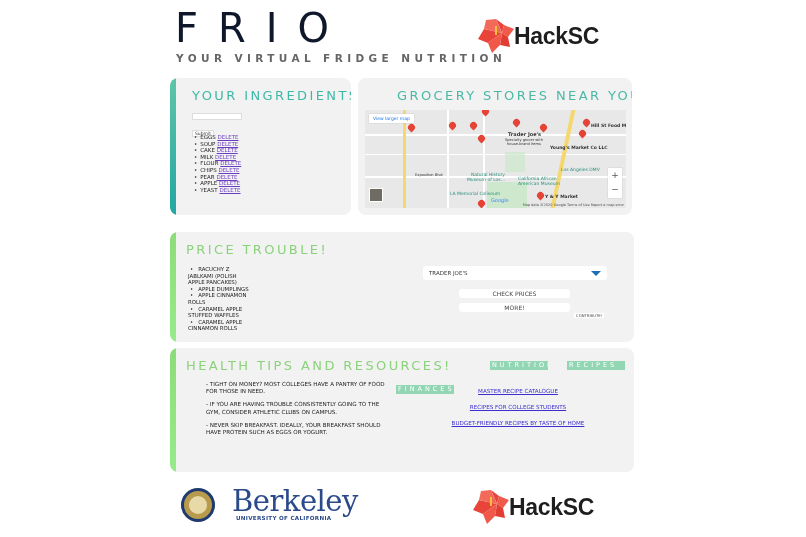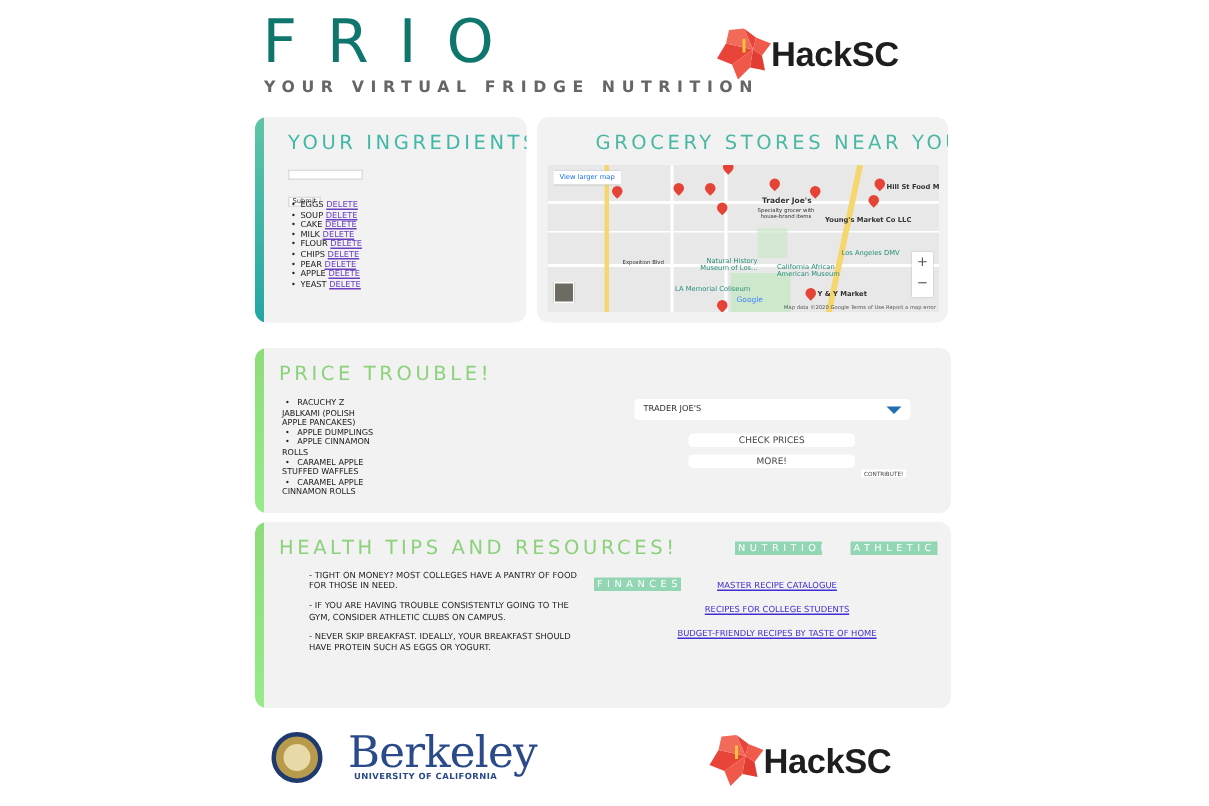--- a/index.html
+++ b/index.html
@@ -1,21 +1,21 @@
 <!DOCTYPE html>
 <html><head>
 <meta charset="utf-8">
 <style>
   * { box-sizing: border-box; margin: 0; padding: 0; }
   html, body { width: 806px; height: 537px; background: #ffffff; overflow: hidden; }
   body { font-family: "DejaVu Sans", sans-serif; color: #222; position: relative; }
 
   
   .header { position: absolute; left: 0; top: 0; width: 806px; height: 72px; }
-  .logo-title { position: absolute; left: 175px; top: 6px; font-family: "DejaVu Sans", sans-serif; font-size: 40px; letter-spacing: 20px; color: #0f766e; font-weight: normal; line-height: 44px; }
+  .logo-title { position: absolute; left: 175px; top: 6px; font-family: "DejaVu Sans", sans-serif; font-size: 40px; letter-spacing: 20px; color: #0f172a; font-weight: normal; line-height: 44px; }
   .logo-sub { position: absolute; left: 176px; top: 52px; font-size: 10.5px; letter-spacing: 4.4px; color: #666; font-weight: bold; white-space: nowrap; }
   .hacksc { position: absolute; display: flex; align-items: center; }
   .hacksc .flower { width: 40px; height: 38px; position: relative; }
   .hacksc .word { font-family: "Liberation Sans", sans-serif; font-weight: bold; font-size: 23px; color: #1e1e1e; margin-left: -2px; letter-spacing: -0.3px; }
   .hacksc-top { left: 476px; top: 17px; }
   .hacksc-bottom { left: 471px; top: 488px; }
 
   
   .card { position: absolute; background: #f2f2f2; border-radius: 8px; overflow: hidden; }
   .card .accent { position: absolute; left: 0; top: 0; bottom: 0; width: 6px; border-radius: 8px 0 0 8px; }
@@ -186,21 +186,21 @@
 <div class="card" id="health">
   <div class="accent"></div>
   <div class="card-title">HEALTH TIPS AND RESOURCES!</div>
   <div class="tips">
     <p>- TIGHT ON MONEY? MOST COLLEGES HAVE A PANTRY OF FOOD FOR THOSE IN NEED.</p>
     <p>- IF YOU ARE HAVING TROUBLE CONSISTENTLY GOING TO THE GYM, CONSIDER ATHLETIC CLUBS ON CAMPUS.</p>
     <p>- NEVER SKIP BREAKFAST. IDEALLY, YOUR BREAKFAST SHOULD HAVE PROTEIN SUCH AS EGGS OR YOGURT.</p>
   </div>
   <div class="tab-pill" id="tab-fin">FINANCES</div>
   <div class="tab-pill" id="tab-nut">NUTRITION</div>
-  <div class="tab-pill" id="tab-rec">ATHLETIC</div>
+  <div class="tab-pill" id="tab-rec">RECIPES</div>
   <a class="res-link" id="link-1">MASTER RECIPE CATALOGUE</a>
   <a class="res-link" id="link-2">RECIPES FOR COLLEGE STUDENTS</a>
   <a class="res-link" id="link-3">BUDGET-FRIENDLY RECIPES BY TASTE OF HOME</a>
 </div>
 
 <div class="berkeley-seal"></div>
 <div class="berkeley-word">Berkeley</div>
 <div class="berkeley-sub">UNIVERSITY OF CALIFORNIA</div>
 <div class="hacksc hacksc-bottom">
   <div class="flower">

